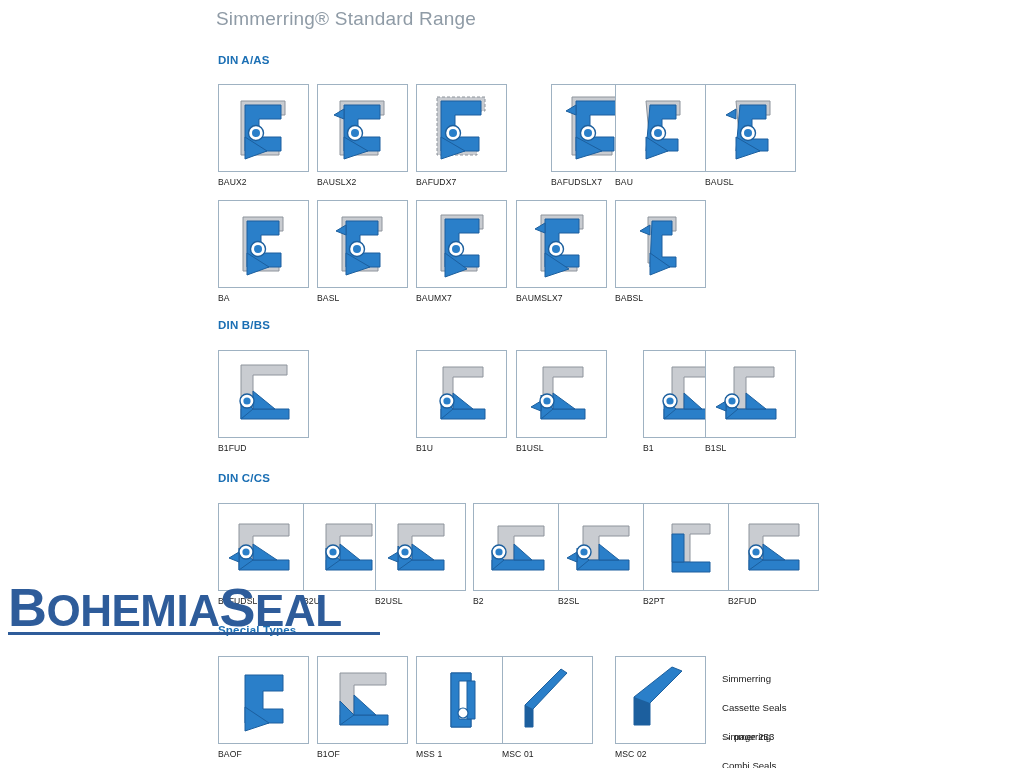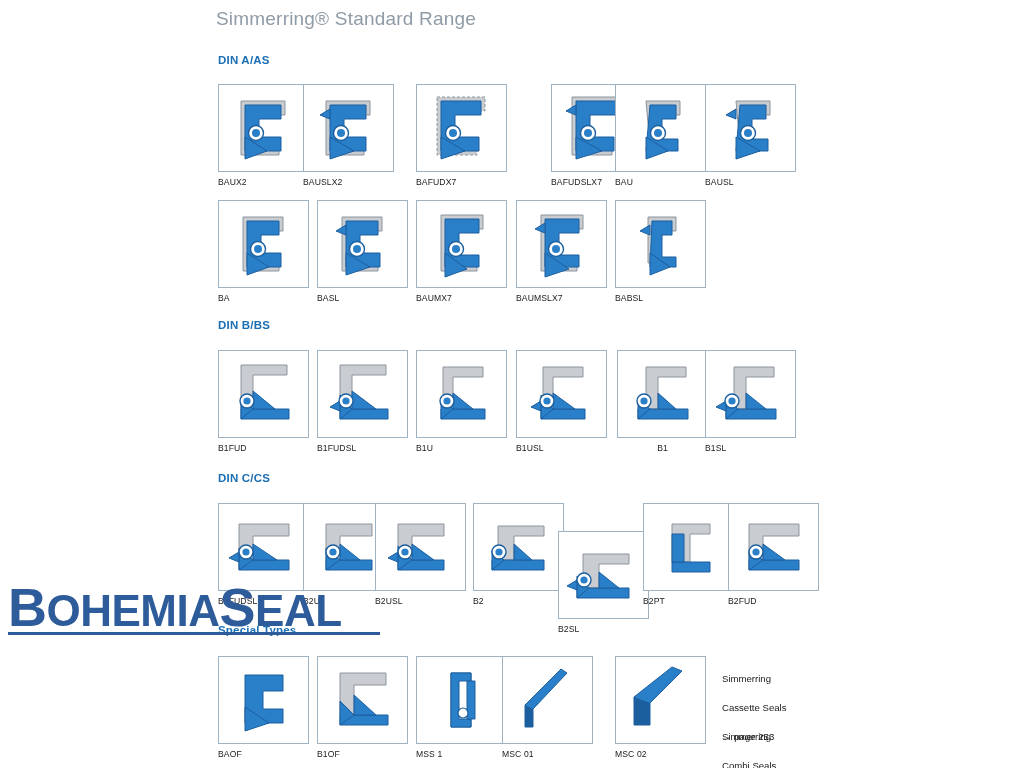--- a/index.html
+++ b/index.html
@@ -104,21 +104,21 @@
         <path d="M22 16 H66 V30 H36 V56 H60 V70 H22 Z" fill="#c9ccd1" stroke="#8e949c" stroke-width="1"></path>
         <path d="M26 20 H62 V34 H40 V52 H62 V66 H26 Z" fill="#2a7fc9" stroke="#1c5f9e" stroke-width="1"></path>
         <path d="M26 52 L48 66 L26 74 Z" fill="#2a7fc9" stroke="#1c5f9e" stroke-width="1"></path>
         <circle cx="37" cy="48" r="7.5" fill="#ffffff" stroke="#1c5f9e" stroke-width="1.4"></circle>
         <circle cx="37" cy="48" r="4" fill="#2a7fc9"></circle>
       </svg>
     </div>
     <div class="seal-label">BAUX2</div>
   </div>
 
-  <div class="seal-cell" style="left:303px; top:84px;">
+  <div class="seal-cell" style="left:317px; top:84px;">
     <div class="seal-box">
       <svg width="89" height="86" viewBox="0 0 89 86">
         <path d="M22 16 H66 V30 H36 V56 H60 V70 H22 Z" fill="#c9ccd1" stroke="#8e949c" stroke-width="1"></path>
         <path d="M26 20 H62 V34 H40 V52 H62 V66 H26 Z" fill="#2a7fc9" stroke="#1c5f9e" stroke-width="1"></path>
         <path d="M26 52 L50 66 L26 74 Z" fill="#2a7fc9" stroke="#1c5f9e" stroke-width="1"></path>
         <path d="M26 24 L16 30 L26 34 Z" fill="#2a7fc9" stroke="#1c5f9e" stroke-width="1"></path>
         <circle cx="37" cy="48" r="7.5" fill="#ffffff" stroke="#1c5f9e" stroke-width="1.4"></circle>
         <circle cx="37" cy="48" r="4" fill="#2a7fc9"></circle>
       </svg>
     </div>
@@ -252,34 +252,20 @@
         <path d="M22 58 H70 V68 H22 Z" fill="#2a7fc9" stroke="#1c5f9e" stroke-width="1"></path>
         <path d="M34 40 L56 58 L34 58 Z" fill="#2a7fc9" stroke="#1c5f9e" stroke-width="1"></path>
         <path d="M22 46 L34 58 L22 68 Z" fill="#2a7fc9" stroke="#1c5f9e" stroke-width="1"></path>
         <circle cx="28" cy="50" r="7" fill="#ffffff" stroke="#1c5f9e" stroke-width="1.4"></circle>
         <circle cx="28" cy="50" r="3.6" fill="#2a7fc9"></circle>
       </svg>
     </div>
     <div class="seal-label">B1FUD</div>
   </div>
 
-  <div class="seal-cell" style="left:317px; top:350px;">
-    <div class="seal-box">
-      <svg width="89" height="86" viewBox="0 0 89 86">
-        <path d="M22 14 H68 V24 H34 V58 H22 Z" fill="#c9ccd1" stroke="#8e949c" stroke-width="1"></path>
-        <path d="M22 58 H70 V68 H22 Z" fill="#2a7fc9" stroke="#1c5f9e" stroke-width="1"></path>
-        <path d="M34 40 L58 58 L34 58 Z" fill="#2a7fc9" stroke="#1c5f9e" stroke-width="1"></path>
-        <path d="M22 44 L34 58 L22 68 Z" fill="#2a7fc9" stroke="#1c5f9e" stroke-width="1"></path>
-        <path d="M22 50 L12 56 L22 60 Z" fill="#2a7fc9" stroke="#1c5f9e" stroke-width="1"></path>
-        <circle cx="28" cy="50" r="7" fill="#ffffff" stroke="#1c5f9e" stroke-width="1.4"></circle>
-        <circle cx="28" cy="50" r="3.6" fill="#2a7fc9"></circle>
-      </svg>
-    </div>
-    <div class="seal-label">B1FUDSL</div>
-  </div>
 
   <div class="seal-cell" style="left:416px; top:350px;">
     <div class="seal-box">
       <svg width="89" height="86" viewBox="0 0 89 86">
         <path d="M26 16 H66 V26 H36 V58 H26 Z" fill="#c9ccd1" stroke="#8e949c" stroke-width="1"></path>
         <path d="M24 58 H68 V68 H24 Z" fill="#2a7fc9" stroke="#1c5f9e" stroke-width="1"></path>
         <path d="M36 42 L56 58 L36 58 Z" fill="#2a7fc9" stroke="#1c5f9e" stroke-width="1"></path>
         <path d="M24 46 L36 58 L24 68 Z" fill="#2a7fc9" stroke="#1c5f9e" stroke-width="1"></path>
         <circle cx="30" cy="50" r="7" fill="#ffffff" stroke="#1c5f9e" stroke-width="1.4"></circle>
         <circle cx="30" cy="50" r="3.6" fill="#2a7fc9"></circle>
@@ -296,21 +282,21 @@
         <path d="M36 42 L58 58 L36 58 Z" fill="#2a7fc9" stroke="#1c5f9e" stroke-width="1"></path>
         <path d="M24 44 L36 58 L24 68 Z" fill="#2a7fc9" stroke="#1c5f9e" stroke-width="1"></path>
         <path d="M24 50 L14 56 L24 60 Z" fill="#2a7fc9" stroke="#1c5f9e" stroke-width="1"></path>
         <circle cx="30" cy="50" r="7" fill="#ffffff" stroke="#1c5f9e" stroke-width="1.4"></circle>
         <circle cx="30" cy="50" r="3.6" fill="#2a7fc9"></circle>
       </svg>
     </div>
     <div class="seal-label">B1USL</div>
   </div>
 
-  <div class="seal-cell" style="left:617px; top:350px;text-align:center;">
+  <div class="seal-cell" style="left:643px; top:350px;">
     <div class="seal-box">
       <svg width="89" height="86" viewBox="0 0 89 86">
         <path d="M28 16 H68 V26 H40 V58 H28 Z" fill="#c9ccd1" stroke="#8e949c" stroke-width="1"></path>
         <path d="M20 58 H70 V68 H20 Z" fill="#2a7fc9" stroke="#1c5f9e" stroke-width="1"></path>
         <path d="M40 42 L58 58 L40 58 Z" fill="#2a7fc9" stroke="#1c5f9e" stroke-width="1"></path>
         <path d="M20 48 L32 58 L20 68 Z" fill="#2a7fc9" stroke="#1c5f9e" stroke-width="1"></path>
         <circle cx="26" cy="50" r="7" fill="#ffffff" stroke="#1c5f9e" stroke-width="1.4"></circle>
         <circle cx="26" cy="50" r="3.6" fill="#2a7fc9"></circle>
       </svg>
     </div>
@@ -383,21 +369,21 @@
         <path d="M18 56 H70 V66 H18 Z" fill="#2a7fc9" stroke="#1c5f9e" stroke-width="1"></path>
         <path d="M40 40 L58 56 L40 56 Z" fill="#2a7fc9" stroke="#1c5f9e" stroke-width="1"></path>
         <path d="M18 46 L30 56 L18 66 Z" fill="#2a7fc9" stroke="#1c5f9e" stroke-width="1"></path>
         <circle cx="25" cy="48" r="7" fill="#ffffff" stroke="#1c5f9e" stroke-width="1.4"></circle>
         <circle cx="25" cy="48" r="3.6" fill="#2a7fc9"></circle>
       </svg>
     </div>
     <div class="seal-label">B2</div>
   </div>
 
-  <div class="seal-cell" style="left:558px; top:503px;margin-top:28px;">
+  <div class="seal-cell" style="left:558px; top:503px;">
     <div class="seal-box">
       <svg width="89" height="86" viewBox="0 0 89 86">
         <path d="M24 22 H70 V32 H40 V56 H24 Z" fill="#c9ccd1" stroke="#8e949c" stroke-width="1"></path>
         <path d="M18 56 H70 V66 H18 Z" fill="#2a7fc9" stroke="#1c5f9e" stroke-width="1"></path>
         <path d="M40 40 L60 56 L40 56 Z" fill="#2a7fc9" stroke="#1c5f9e" stroke-width="1"></path>
         <path d="M18 44 L30 56 L18 66 Z" fill="#2a7fc9" stroke="#1c5f9e" stroke-width="1"></path>
         <path d="M18 48 L8 54 L18 58 Z" fill="#2a7fc9" stroke="#1c5f9e" stroke-width="1"></path>
         <circle cx="25" cy="48" r="7" fill="#ffffff" stroke="#1c5f9e" stroke-width="1.4"></circle>
         <circle cx="25" cy="48" r="3.6" fill="#2a7fc9"></circle>
       </svg>

